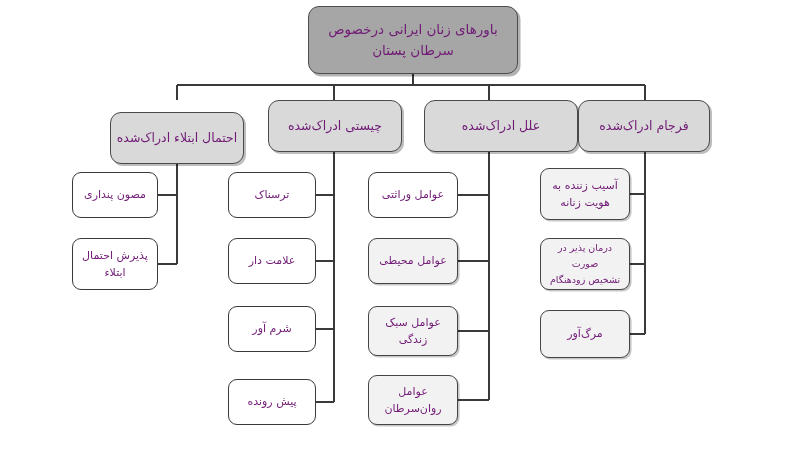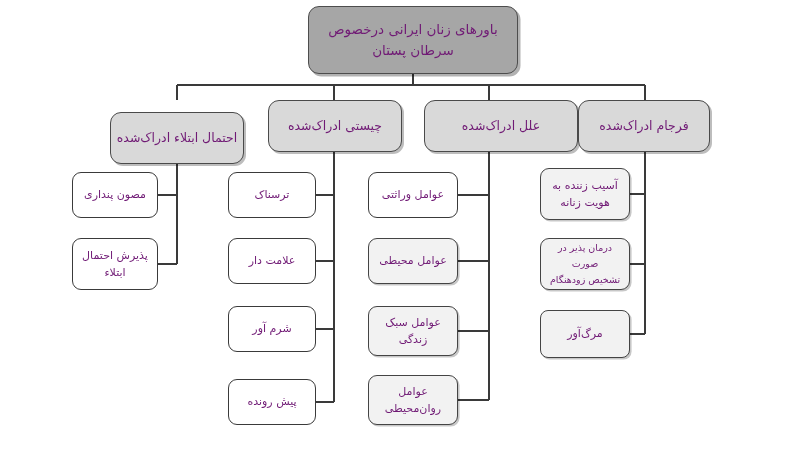--- a/index.html
+++ b/index.html
@@ -143,30 +143,30 @@
       </div>
       <div class="node leaf shaded" style="left: 368px; top: 238px; width: 90px; height: 46px;">
         <span class="node-label">عوامل محیطی</span>
       </div>
       <div class="node leaf shaded" style="left: 368px; top: 306px; width: 90px; height: 50px;">
         <span class="node-label">عوامل سبک
 زندگی</span>
       </div>
       <div class="node leaf shaded" style="left: 368px; top: 375px; width: 90px; height: 50px;">
         <span class="node-label">عوامل
-روان‌محیطی</span>
+روان‌سرطان</span>
       </div>
       <div class="node branch" style="left: 578px; top: 100px; width: 132px; height: 52px;">
         <span class="node-label">فرجام ادراک‌شده</span>
       </div>
       <div class="node leaf shaded" style="left: 540px; top: 168px; width: 90px; height: 52px;">
         <span class="node-label">آسیب زننده به
 هویت زنانه</span>
       </div>
       <div class="node leaf shaded small" style="left: 540px; top: 238px; width: 90px; height: 52px;">
         <span class="node-label">درمان پذیر در صورت
 تشخیص زودهنگام</span>
       </div>
-      <div class="node leaf shaded" style="left: 540px; top: 310px; width: 90px; height: 48px; border-radius: 8px;">
+      <div class="node leaf shaded" style="left: 540px; top: 310px; width: 90px; height: 48px;">
         <span class="node-label">مرگ‌آور</span>
       </div>
     </div>
 </div>
 
 </body></html>

